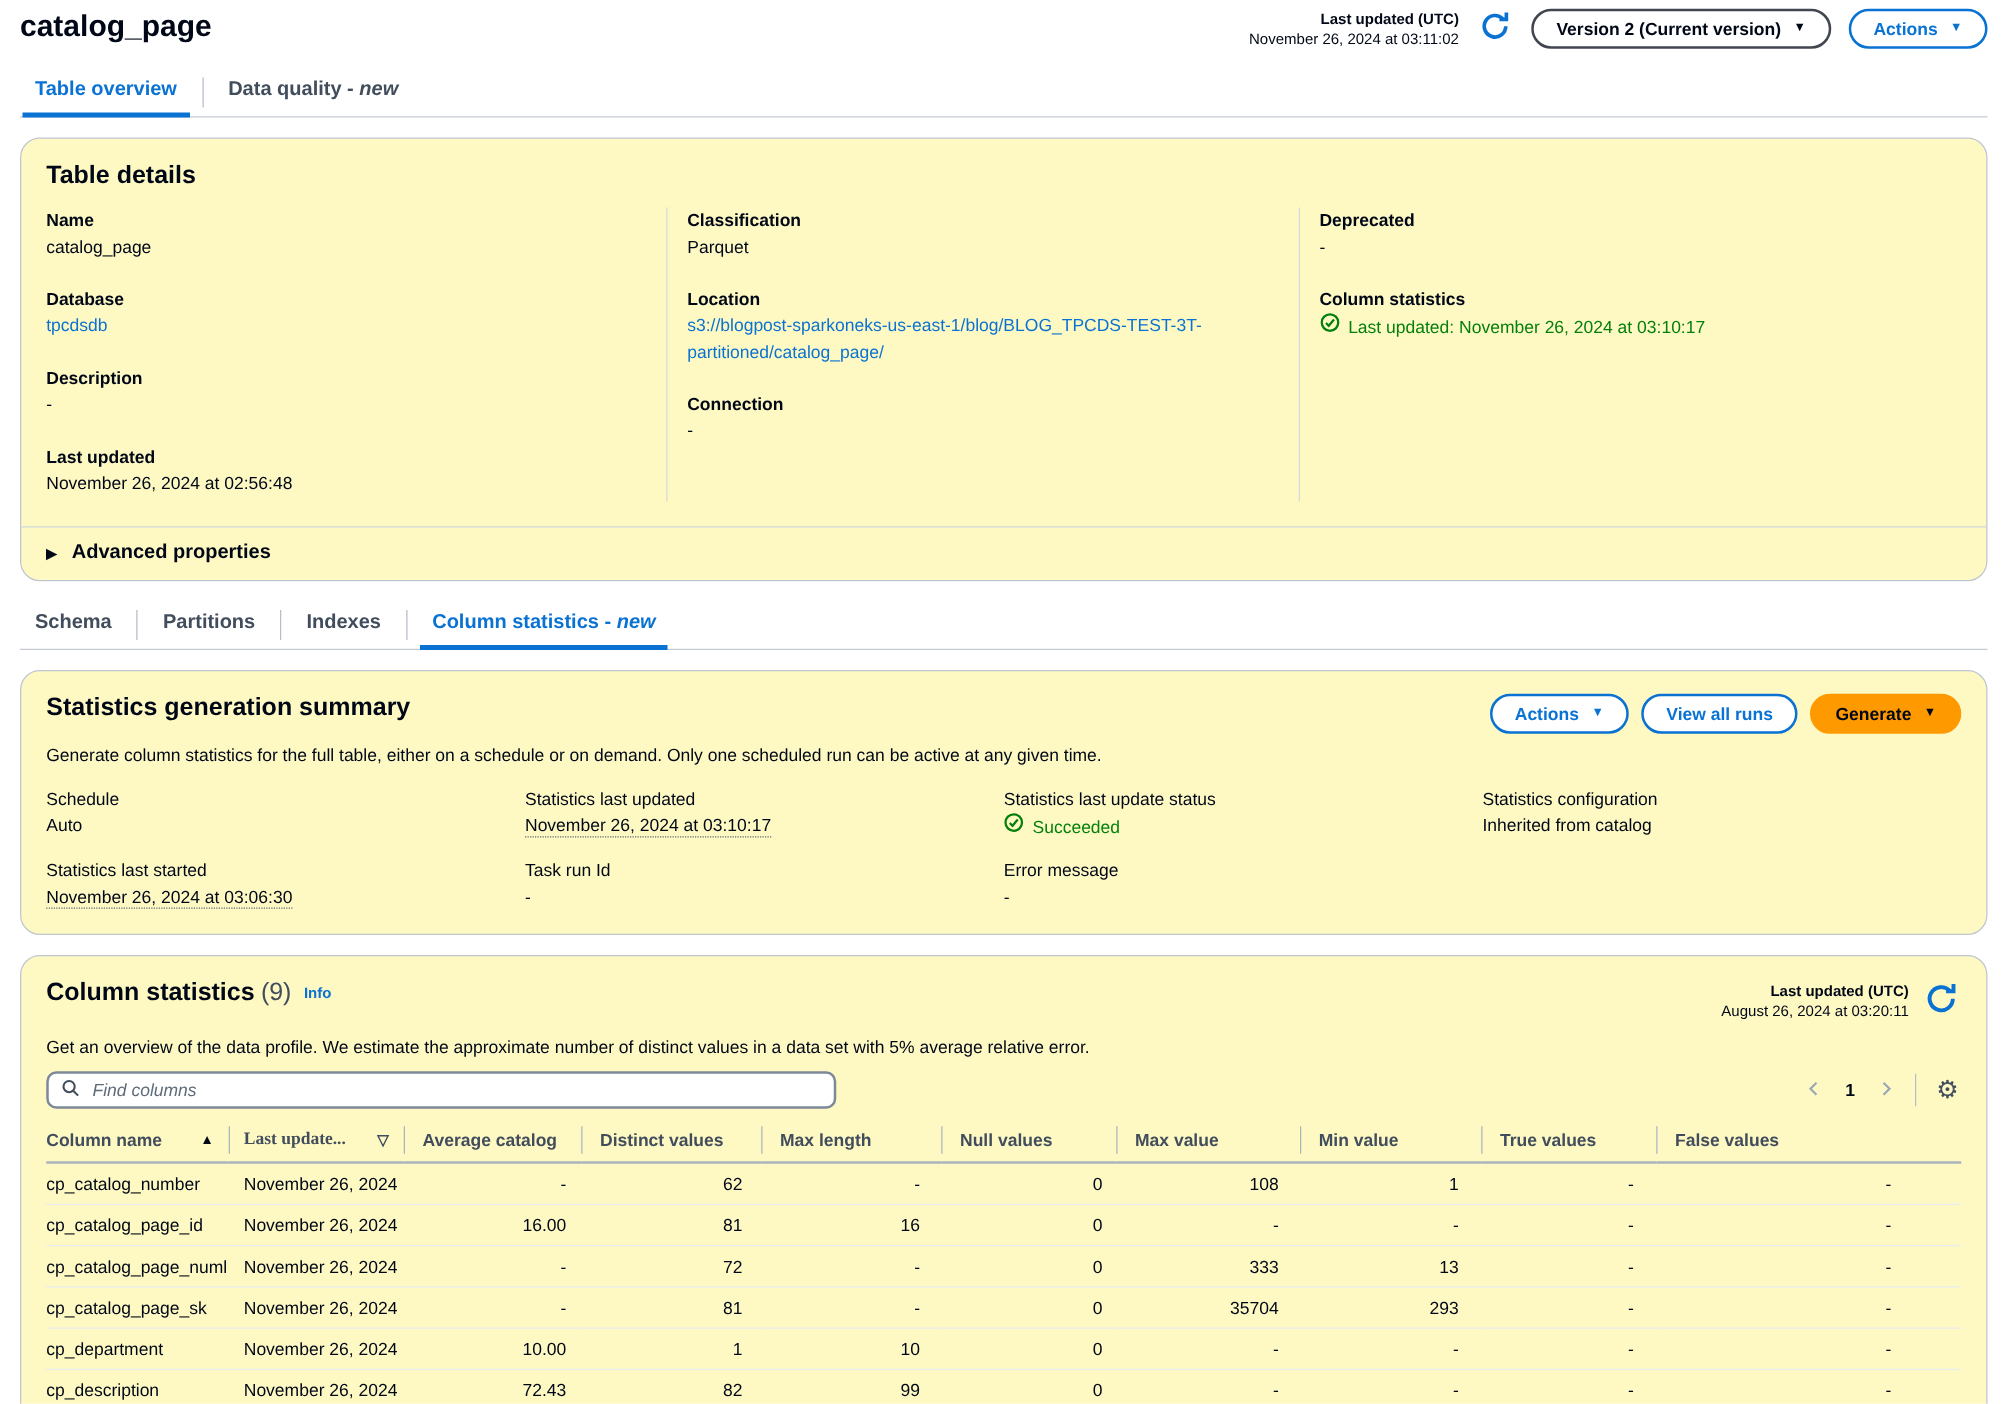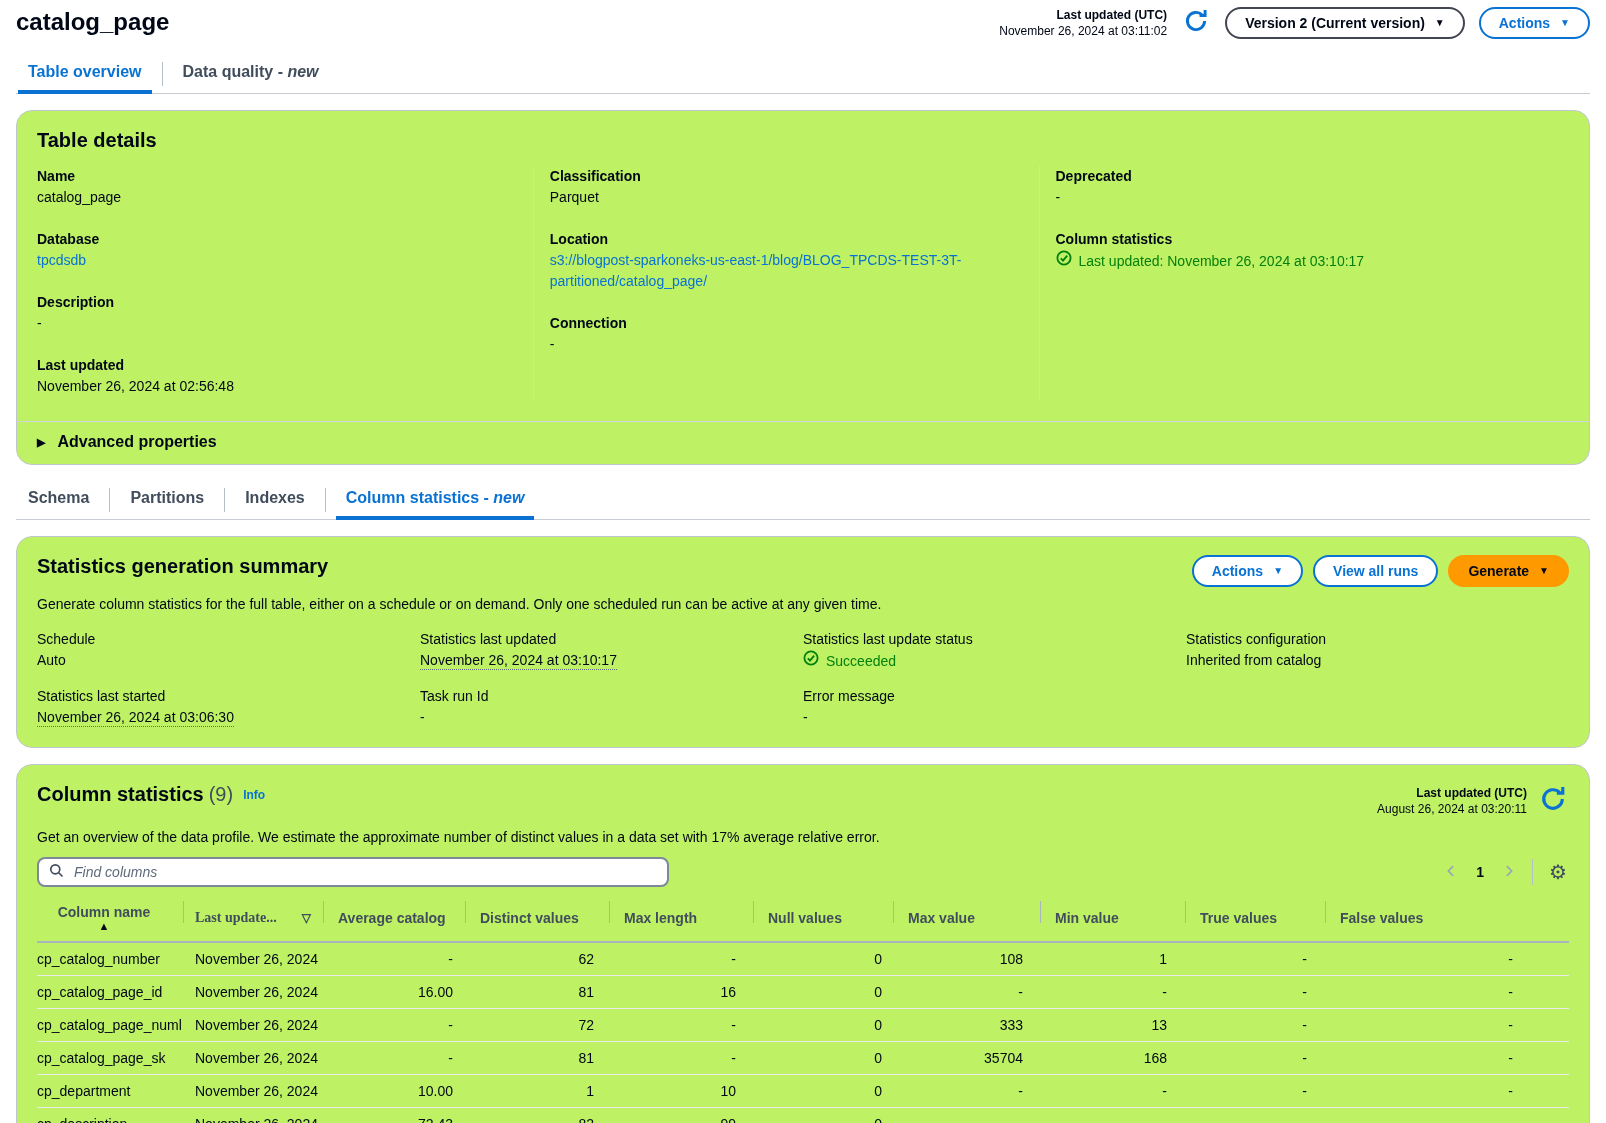--- a/index.html
+++ b/index.html
@@ -30,21 +30,21 @@
 
   
   .tabs { display:flex; align-items:center; border-bottom:1px solid #c6cbd4; margin-top:16px; }
   .tab { font-size:16px; font-weight:700; color:#414d5c; padding:8px 12px 12px 12px; position:relative; cursor:pointer; white-space:nowrap; }
   .tab.active { color:#0972d3; }
   .tab.active::after { content:""; position:absolute; left:2px; right:2px; bottom:-1px; height:4px; background:#0972d3; }
   .tab-sep { width:1px; height:24px; background:#b6bec9; margin:0 8px; align-self:center; }
   .new-flag { font-style:italic; }
 
   
-  .card { border:1px solid #bfc6cf; border-radius:16px; margin-top:16px; background:#bef264; }
+  .card { border:1px solid #bfc6cf; border-radius:16px; margin-top:16px; background:#fef9c3; }
   .card-body { padding:18px 20px 20px 20px; }
   h2 { margin:0; font-size:20px; font-weight:700; }
 
   
   .td-cols { display:grid; grid-template-columns:1fr 1.02fr 1.07fr; margin-top:14px; }
   .td-col { padding-right:24px; }
   .td-col + .td-col { border-left:1px solid #d5dbdb; padding-left:16px; }
   .field { margin-bottom:21px; }
   .field:last-child { margin-bottom:4px; }
   .field-label { font-weight:700; line-height:21px; }
@@ -77,21 +77,21 @@
   .search input::placeholder { font-style:italic; color:#5f6b7a; }
   .pager { display:flex; align-items:center; gap:14px; }
   .page-num { font-weight:700; font-size:14px; color:#000716; background:none; border:none; cursor:pointer; padding:0 2px; }
   .pager-sep { width:1px; height:26px; background:#b6bec9; }
   .gear { font-size:20px; color:#414d5c; line-height:1; }
 
   
   table.stats { width:100%; border-collapse:collapse; table-layout:fixed; margin-top:12px; }
   th { font-size:14px; font-weight:700; color:#414d5c; text-align:left; padding:5px 0 9px 0; position:relative; border-bottom:2px solid #a9b4bf; }
   th .th-inner { display:flex; align-items:center; justify-content:space-between; padding:0 12px 0 15px; }
-  th:first-child .th-inner { padding-left:0;flex-direction:column; }
+  th:first-child .th-inner { padding-left:0; }
   th:nth-child(2) .th-inner { padding-left:12px;font-family:Liberation Serif, serif; }
   th:not(:first-child)::before { content:""; position:absolute; left:0; top:2px; height:22px; width:1px; background:#aab4be; }
   .sort-ico { font-size:11px; color:#000716; }
   .sort-ico.hollow { font-size:12px; color:#414d5c; }
   td { padding:8px 0; border-top:1px solid #e9ebed; font-size:14px; color:#000716; white-space:nowrap; overflow:hidden; }
   tbody tr:first-child td { border-top:none; }
   tbody tr:last-child td { border-bottom:1px solid #e9ebed; }
   td:nth-child(2) { padding-left:12px; }
   td:nth-child(n+3) { text-align:right; }
   td:nth-child(3) { padding-right:12px; }
@@ -303,21 +303,21 @@
           <button class="icon-btn">
             <span>
               <svg width="28" height="28" viewBox="0 0 16 16">
                   <path d="M13.3 8a5.3 5.3 0 1 1-1.5-3.7" fill="none" stroke="#0972d3" stroke-width="1.8"></path>
                   <path d="M13.6 1.2v3.4h-3.4" fill="none" stroke="#0972d3" stroke-width="1.8"></path>
                 </svg>
             </span>
           </button>
         </div>
       </div>
-      <div class="cs-desc">Get an overview of the data profile. We estimate the approximate number of distinct values in a data set with 17% average relative error.</div>
+      <div class="cs-desc">Get an overview of the data profile. We estimate the approximate number of distinct values in a data set with 5% average relative error.</div>
 
       <div class="toolbar">
         <div class="search">
           <span>
             <svg width="15" height="15" viewBox="0 0 16 16">
                 <circle cx="6.7" cy="6.7" r="4.8" fill="none" stroke="#414d5c" stroke-width="1.8"></circle>
                 <path d="M10.4 10.4l4 4" stroke="#414d5c" stroke-width="1.8"></path>
               </svg>
           </span>
           <input type="text" placeholder="Find columns" style="">
@@ -453,21 +453,21 @@
             <td>-</td>
           </tr>
             <tr>
             <td>cp_catalog_page_sk</td>
             <td>November 26, 2024</td>
             <td>-</td>
             <td>81</td>
             <td>-</td>
             <td>0</td>
             <td>35704</td>
-            <td>168</td>
+            <td>293</td>
             <td>-</td>
             <td>-</td>
           </tr>
             <tr>
             <td>cp_department</td>
             <td>November 26, 2024</td>
             <td>10.00</td>
             <td>1</td>
             <td>10</td>
             <td>0</td>

